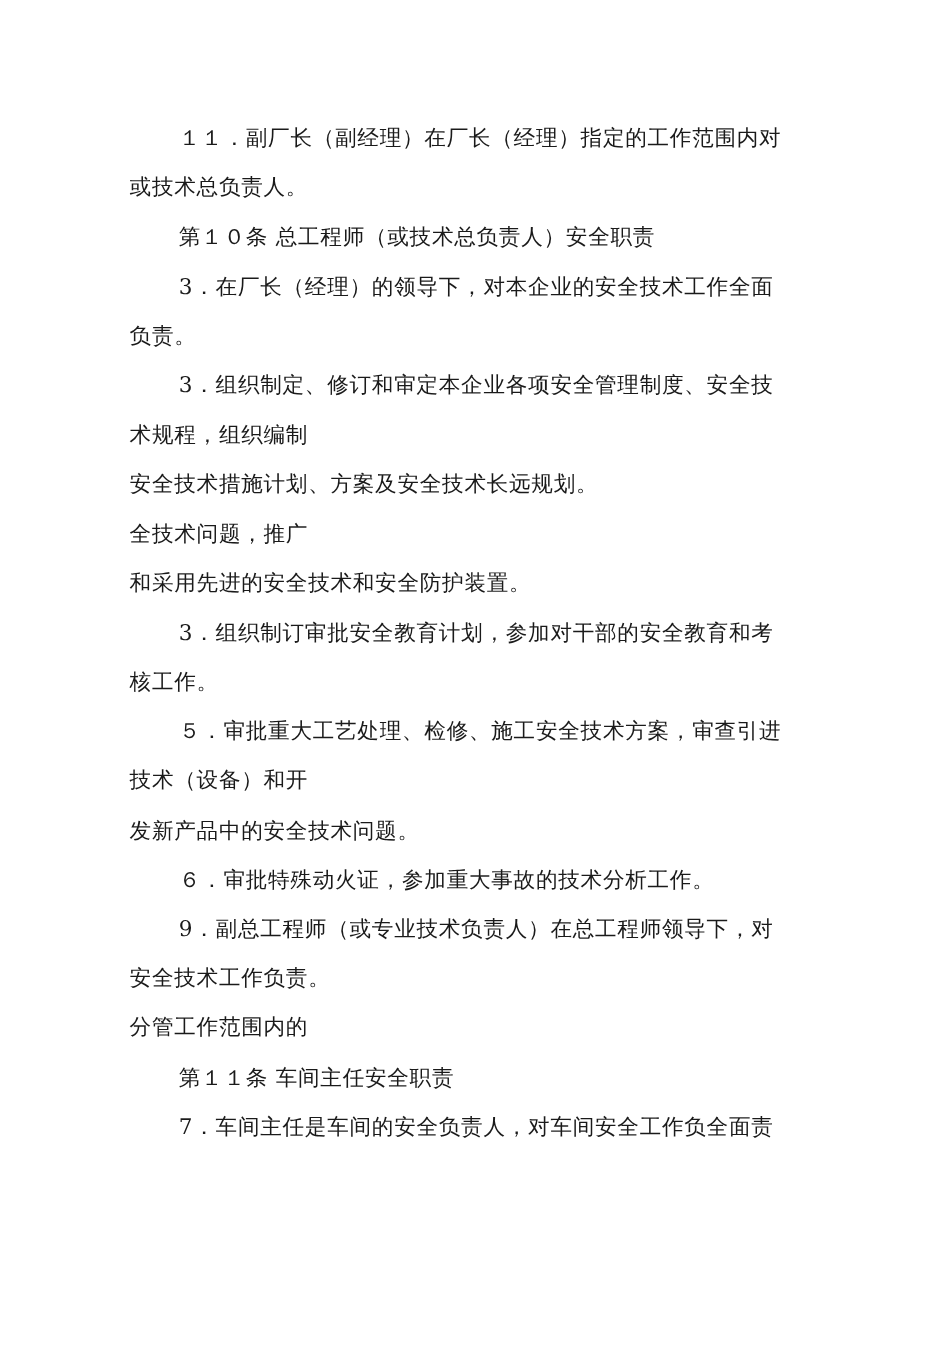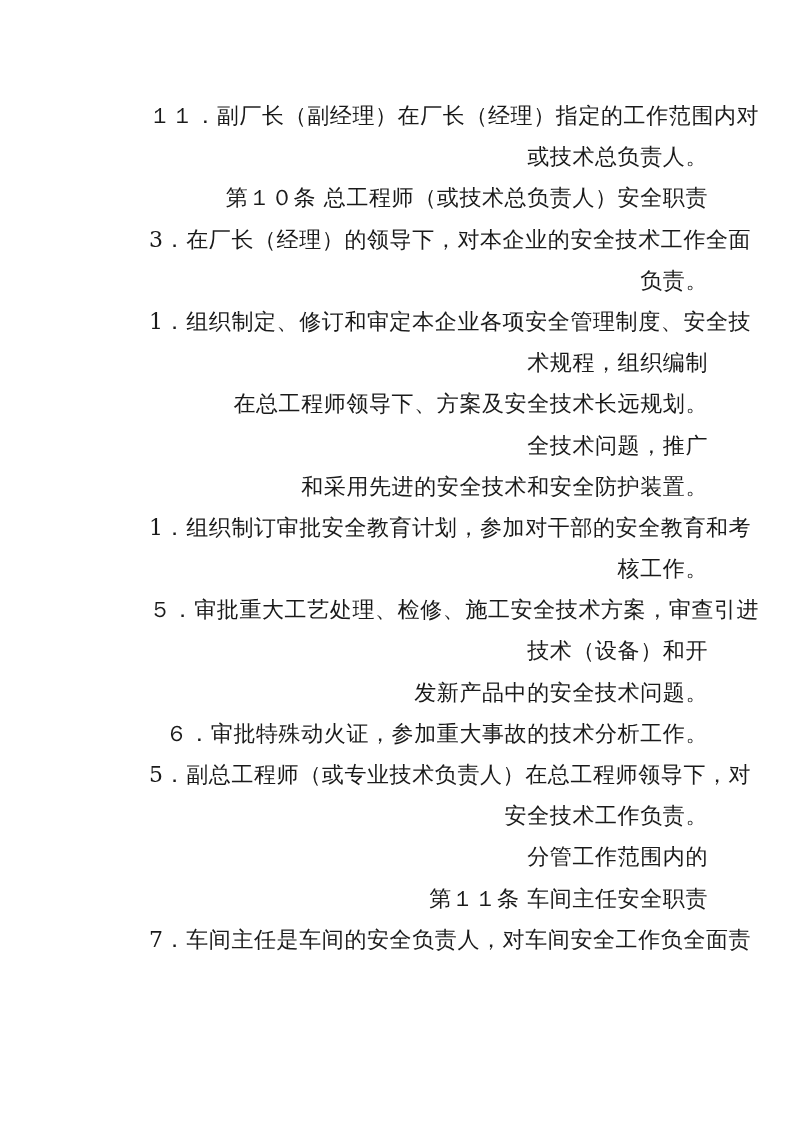--- a/index.html
+++ b/index.html
@@ -17,47 +17,46 @@
     }
     .page {
       position: absolute;
       left: 108px;
       top: 104px;
       width: 600px;
     }
     .line {
       height: 41.2px;
       line-height: 24px;
-      font-size: 22px;
+      font-size: 18px;
       white-space: nowrap;
       letter-spacing: 0.6px;
-      text-align: right;
     }
     .indent {
       padding-left: 41px;
     }
   </style>
 </head>
 <body>
 
 <div class="page">
   <div class="line indent">１１．副厂长（副经理）在厂长（经理）指定的工作范围内对</div>
   <div class="line">或技术总负责人。</div>
   <div class="line indent">第１０条 总工程师（或技术总负责人）安全职责</div>
   <div class="line indent">3．在厂长（经理）的领导下，对本企业的安全技术工作全面</div>
   <div class="line">负责。</div>
-  <div class="line indent">1．组织制定、修订和审定本企业各项安全管理制度、安全技</div>
+  <div class="line indent">3．组织制定、修订和审定本企业各项安全管理制度、安全技</div>
   <div class="line">术规程，组织编制</div>
-  <div class="line">在总工程师领导下、方案及安全技术长远规划。</div>
+  <div class="line">安全技术措施计划、方案及安全技术长远规划。</div>
   <div class="line">全技术问题，推广</div>
   <div class="line">和采用先进的安全技术和安全防护装置。</div>
-  <div class="line indent">1．组织制订审批安全教育计划，参加对干部的安全教育和考</div>
+  <div class="line indent">3．组织制订审批安全教育计划，参加对干部的安全教育和考</div>
   <div class="line">核工作。</div>
   <div class="line indent">５．审批重大工艺处理、检修、施工安全技术方案，审查引进</div>
   <div class="line">技术（设备）和开</div>
   <div class="line">发新产品中的安全技术问题。</div>
   <div class="line indent">６．审批特殊动火证，参加重大事故的技术分析工作。</div>
-  <div class="line indent">5．副总工程师（或专业技术负责人）在总工程师领导下，对</div>
+  <div class="line indent">9．副总工程师（或专业技术负责人）在总工程师领导下，对</div>
   <div class="line">安全技术工作负责。</div>
   <div class="line">分管工作范围内的</div>
   <div class="line indent">第１１条 车间主任安全职责</div>
   <div class="line indent">7．车间主任是车间的安全负责人，对车间安全工作负全面责</div>
 </div>
 
 </body></html>

